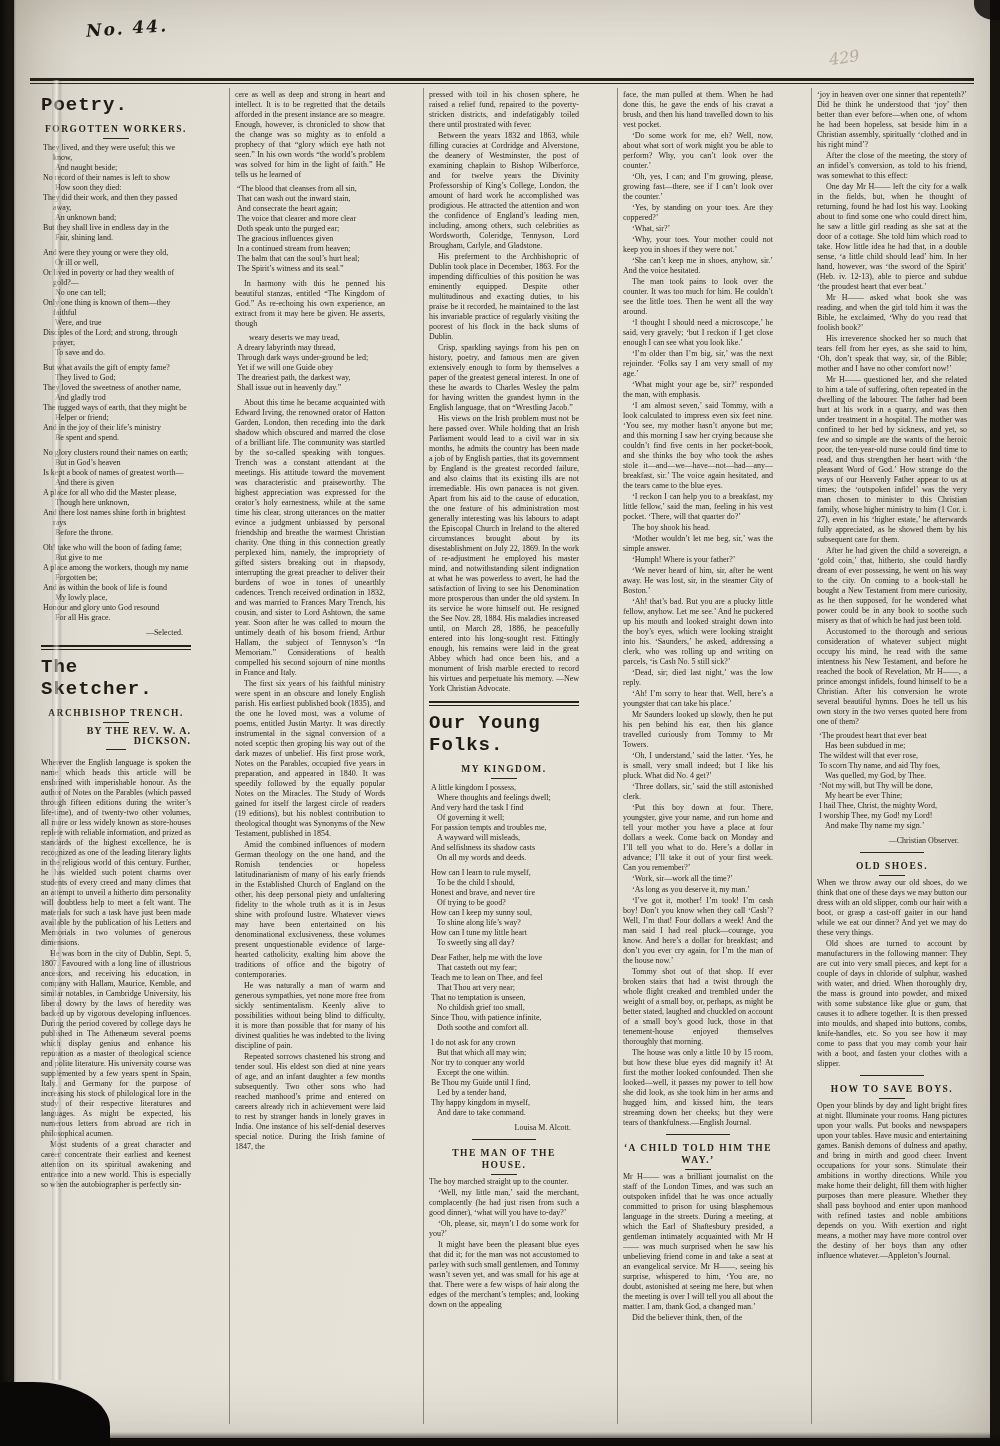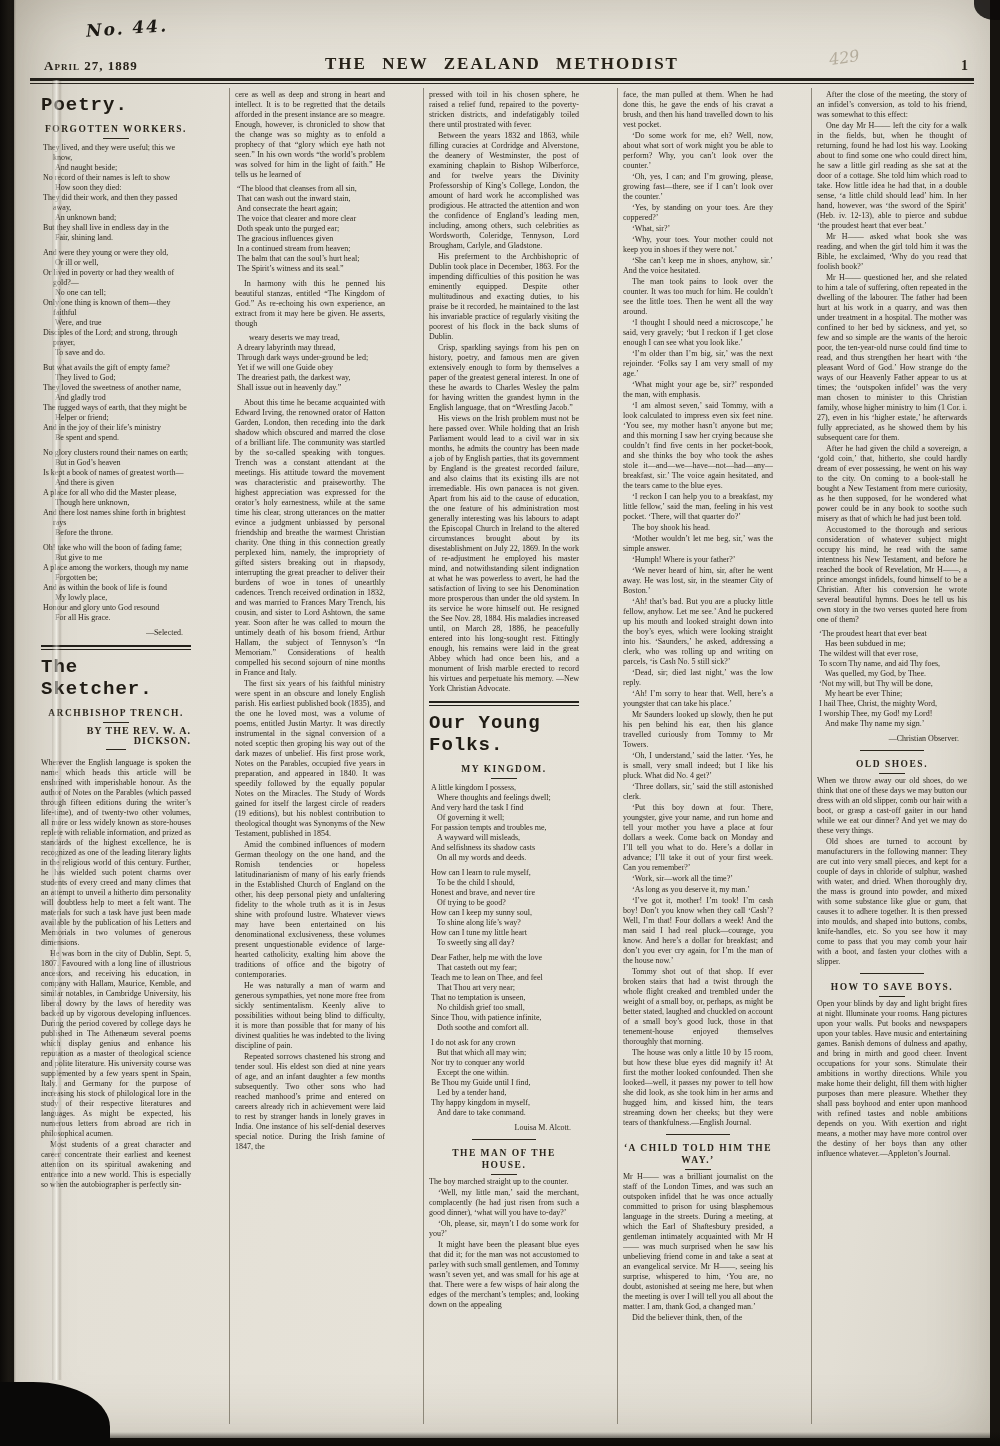--- a/index.html
+++ b/index.html
@@ -56,25 +56,20 @@
   .double-rule{border-top:2px solid #23201a;border-bottom:1px solid #23201a;height:2px;margin:7px 0 6px 0;}
 </style>
 </head>
 <body>
 
 <div class="scan">
   <div class="paper">
     <div class="annot-no">No. 44.</div>
     <div class="annot-stamp">429</div>
 
-    <div class="header">
-      <div class="date">April 27, 1889</div>
-      <div class="masthead">THE  NEW  ZEALAND  METHODIST</div>
-      <div class="pageno">1</div>
-    </div>
     <div class="header-rule"></div>
     <div class="header-rule2"></div>
 
     <div class="columns">
       <div class="col">
           <div class="section-head">Poetry.</div>
           <div class="article-title">FORGOTTEN WORKERS.</div>
           <div class="verse"><div class="vline">They lived, and they were useful; this we know,</div><div class="vline">      And naught beside;</div><div class="vline">No record of their names is left to show</div><div class="vline">      How soon they died:</div><div class="vline">They did their work, and then they passed away,</div><div class="vline">      An unknown band;</div><div class="vline">But they shall live in endless day in the</div><div class="vline">      Fair, shining land.</div></div>
           <div class="verse"><div class="vline">And were they young or were they old,</div><div class="vline">      Or ill or well,</div><div class="vline">Or lived in poverty or had they wealth of gold?—</div><div class="vline">      No one can tell;</div><div class="vline">Only one thing is known of them—they faithful</div><div class="vline">      Were, and true</div><div class="vline">Disciples of the Lord; and strong, through prayer,</div><div class="vline">      To save and do.</div></div>
           <div class="verse"><div class="vline">But what avails the gift of empty fame?</div><div class="vline">      They lived to God;</div><div class="vline">They loved the sweetness of another name,</div><div class="vline">      And gladly trod</div><div class="vline">The rugged ways of earth, that they might be</div><div class="vline">      Helper or friend;</div><div class="vline">And in the joy of their life’s ministry</div><div class="vline">      Be spent and spend.</div></div>
@@ -150,23 +145,25 @@
           <p class="para">‘As long as you deserve it, my man.’</p>
           <p class="para">‘I’ve got it, mother! I’m took! I’m cash boy! Don’t you know when they call ‘Cash’? Well, I’m that! Four dollars a week! And the man said I had real pluck—courage, you know. And here’s a dollar for breakfast; and don’t you ever cry again, for I’m the man of the house now.’</p>
           <p class="para">Tommy shot out of that shop. If ever broken stairs that had a twist through the whole flight creaked and trembled under the weight of a small boy, or, perhaps, as might be better stated, laughed and chuckled on account of a small boy’s good luck, those in that tenement-house enjoyed themselves thoroughly that morning.</p>
           <p class="para">The house was only a little 10 by 15 room, but how these blue eyes did magnify it! At first the mother looked confounded. Then she looked—well, it passes my power to tell how she did look, as she took him in her arms and hugged him, and kissed him, the tears streaming down her cheeks; but they were tears of thankfulness.—English Journal.</p>
           <div class="rule"></div>
           <div class="article-title">‘A CHILD TOLD HIM THE WAY.’</div>
           <p class="para noindent">Mr H—— was a brilliant journalist on the staff of the London Times, and was such an outspoken infidel that he was once actually committed to prison for using blasphemous language in the streets. During a meeting, at which the Earl of Shaftesbury presided, a gentleman intimately acquainted with Mr H—— was much surprised when he saw his unbelieving friend come in and take a seat at an evangelical service. Mr H——, seeing his surprise, whispered to him, ‘You are, no doubt, astonished at seeing me here, but when the meeting is over I will tell you all about the matter. I am, thank God, a changed man.’</p>
           <p class="para">Did the believer think, then, of the</p>
         </div>
       <div class="col">
+          <p class="para noindent">‘joy in heaven over one sinner that repenteth?’ Did he think he understood that ‘joy’ then better than ever before—when one, of whom he had been hopeless, sat beside him in a Christian assembly, spiritually ‘clothed and in his right mind’?</p>
           <p class="para">After the close of the meeting, the story of an infidel’s conversion, as told to his friend, was somewhat to this effect:</p>
           <p class="para">One day Mr H—— left the city for a walk in the fields, but, when he thought of returning, found he had lost his way. Looking about to find some one who could direct him, he saw a little girl reading as she sat at the door of a cottage. She told him which road to take. How little idea he had that, in a double sense, ‘a little child should lead’ him. In her hand, however, was ‘the sword of the Spirit’ (Heb. iv. 12-13), able to pierce and subdue ‘the proudest heart that ever beat.’</p>
           <p class="para">Mr H—— asked what book she was reading, and when the girl told him it was the Bible, he exclaimed, ‘Why do you read that foolish book?’</p>
+          <p class="para">His irreverence shocked her so much that tears fell from her eyes, as she said to him, ‘Oh, don’t speak that way, sir, of the Bible; mother and I have no other comfort now!’</p>
           <p class="para">Mr H—— questioned her, and she related to him a tale of suffering, often repeated in the dwelling of the labourer. The father had been hurt at his work in a quarry, and was then under treatment in a hospital. The mother was confined to her bed by sickness, and yet, so few and so simple are the wants of the heroic poor, the ten-year-old nurse could find time to read, and thus strengthen her heart with ‘the pleasant Word of God.’ How strange do the ways of our Heavenly Father appear to us at times; the ‘outspoken infidel’ was the very man chosen to minister to this Christian family, whose higher ministry to him (1 Cor. i. 27), even in his ‘higher estate,’ he afterwards fully appreciated, as he showed them by his subsequent care for them.</p>
           <p class="para">After he had given the child a sovereign, a ‘gold coin,’ that, hitherto, she could hardly dream of ever possessing, he went on his way to the city. On coming to a book-stall he bought a New Testament from mere curiosity, as he then supposed, for he wondered what power could be in any book to soothe such misery as that of which he had just been told.</p>
           <p class="para">Accustomed to the thorough and serious consideration of whatever subject might occupy his mind, he read with the same intentness his New Testament, and before he reached the book of Revelation, Mr H——, a prince amongst infidels, found himself to be a Christian. After his conversion he wrote several beautiful hymns. Does he tell us his own story in the two verses quoted here from one of them?</p>
           <div class="verse"><div class="vline">‘The proudest heart that ever beat</div><div class="vline">   Has been subdued in me;</div><div class="vline">The wildest will that ever rose,</div><div class="vline">To scorn Thy name, and aid Thy foes,</div><div class="vline">   Was quelled, my God, by Thee.</div><div class="vline"></div><div class="vline">‘Not my will, but Thy will be done,</div><div class="vline">   My heart be ever Thine;</div><div class="vline">I hail Thee, Christ, the mighty Word,</div><div class="vline">I worship Thee, my God! my Lord!</div><div class="vline">   And make Thy name my sign.’</div></div>
           <div class="attribution">—Christian Observer.</div>
           <div class="rule"></div>
           <div class="article-title">OLD SHOES.</div>
           <p class="para noindent">When we throw away our old shoes, do we think that one of these days we may button our dress with an old slipper, comb our hair with a boot, or grasp a cast-off gaiter in our hand while we eat our dinner? And yet we may do these very things.</p>
           <p class="para">Old shoes are turned to account by manufacturers in the following manner: They are cut into very small pieces, and kept for a couple of days in chloride of sulphur, washed with water, and dried. When thoroughly dry, the mass is ground into powder, and mixed with some substance like glue or gum, that causes it to adhere together. It is then pressed into moulds, and shaped into buttons, combs, knife-handles, etc. So you see how it may come to pass that you may comb your hair with a boot, and fasten your clothes with a slipper.</p>
           <div class="rule"></div>

